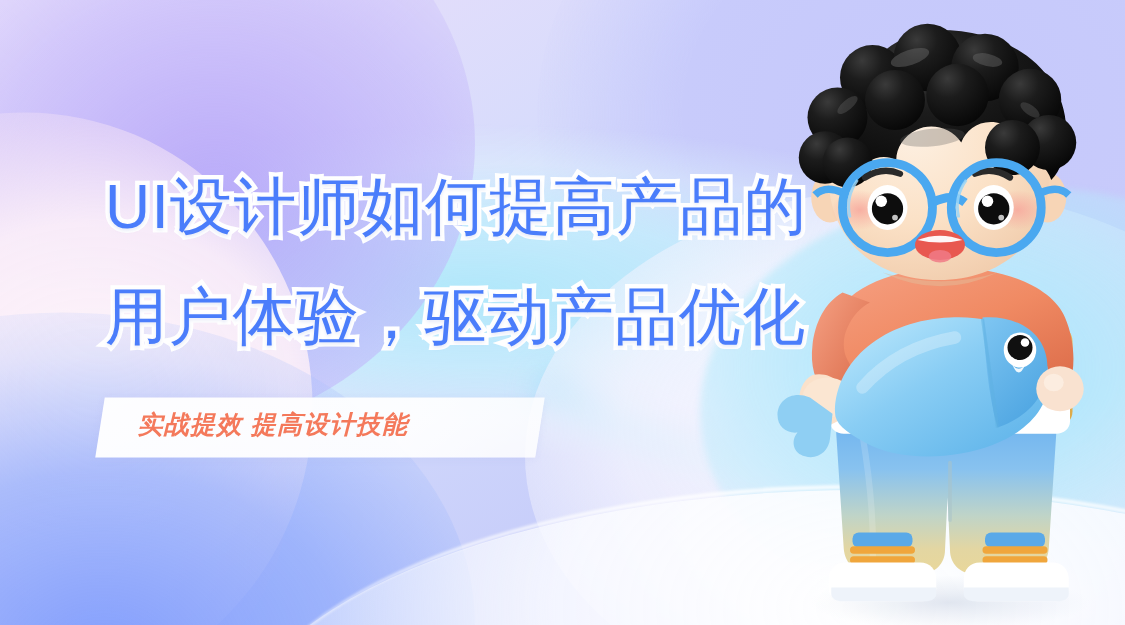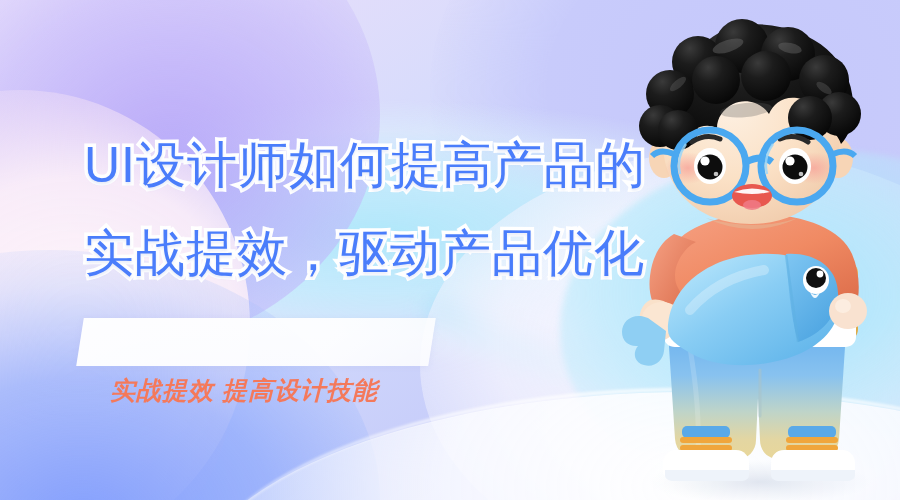--- a/index.html
+++ b/index.html
@@ -127,25 +127,24 @@
     position:absolute; left:80px; top:318px;
     width:352px; height:48px;
     background:linear-gradient(100deg,rgba(255,255,255,.97) 0%,rgba(255,255,255,.93) 70%,rgba(255,255,255,.84) 100%);
     transform:skewX(-9deg);
     z-index:39;
     box-shadow:0 1px 6px rgba(170,180,225,.18);
   }
   #subtitle {
     position:absolute; left:110px; top:326px;
     z-index:41;
-    font-size:25px; font-weight:700; font-style:italic;
+    font-size:20px; font-weight:700; font-style:italic;
     letter-spacing:1px;
     color:#f4795b;
     white-space:nowrap;
-    margin-top:48px;
   }
 
   
   #character {
     position:absolute; left:620px; top:18px;
     width:280px; height:482px; z-index:30;
   }
   #character svg { display:block; width:100%; height:100%; }
 </style>
 </head>
@@ -344,19 +343,19 @@
           <ellipse cx="132" cy="187" rx="9" ry="5" fill="#f07a86" opacity=".85"></ellipse>
         </g>
       </g>
 
       <path d="M86 200 q46 22 92 0 q-44 14-92 0z" fill="#e3bb9a" opacity=".5"></path>
     </svg>
   </div>
 
   <div id="copy">
     <div class="title-line" id="title-line-1">UI设计师如何提高产品的</div>
-    <div class="title-line" id="title-line-2">实战提效，驱动产品优化</div>
+    <div class="title-line" id="title-line-2">用户体验，驱动产品优化</div>
   </div>
 
   <div id="subtitle-band"></div>
   <div id="subtitle">实战提效 提高设计技能</div>
 
 </div>
 
 </body></html>

